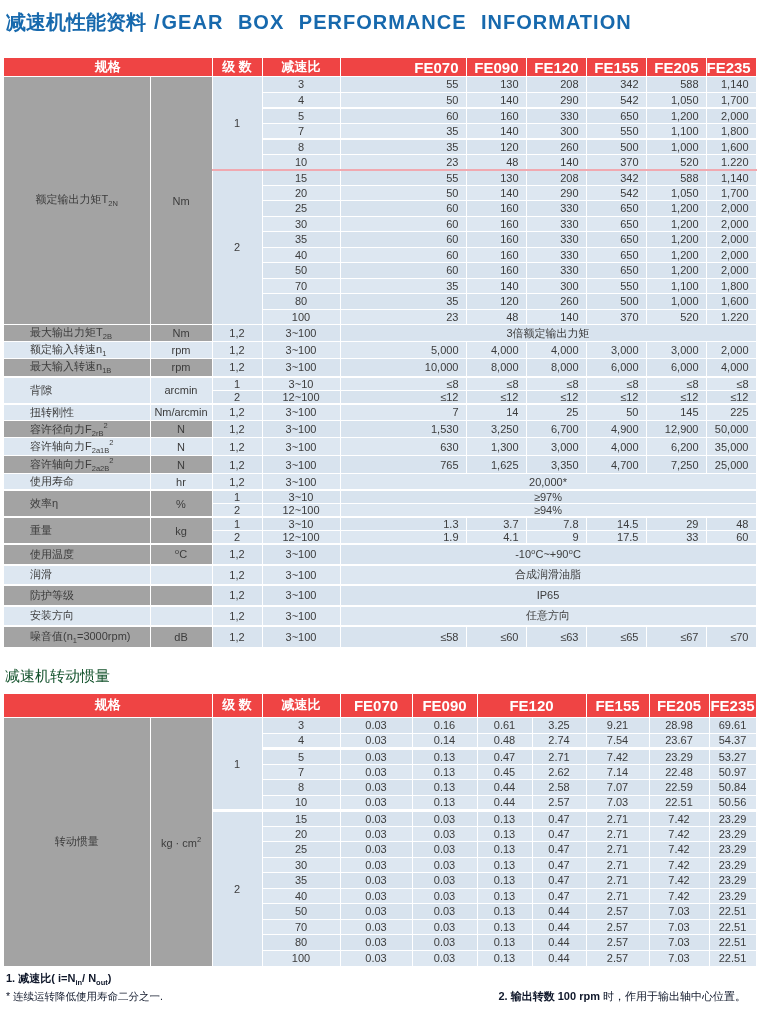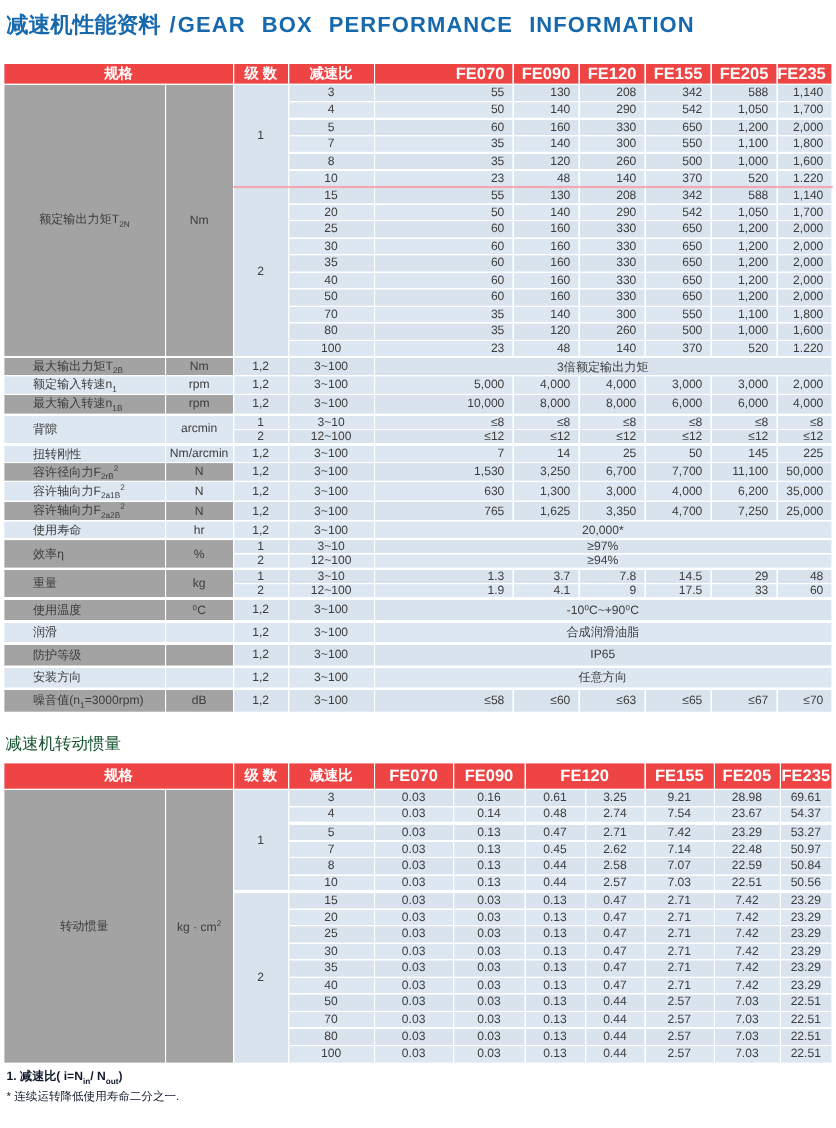--- a/index.html
+++ b/index.html
@@ -311,22 +311,22 @@
     </tr>
 
     <tr class="h14">
       <td class="hd spec"><span>容许径向力F</span><sub>2rB</sub><sup>2</sup></td>
       <td class="hd">N</td>
       <td>1,2</td>
       <td>3~100</td>
       <td class="num">1,530</td>
       <td class="num">3,250</td>
       <td class="num">6,700</td>
-      <td class="num">7,700</td>
-      <td class="num">11,100</td>
+      <td class="num">4,900</td>
+      <td class="num">12,900</td>
       <td class="num">50,000</td>
     </tr>
 
     <tr class="h14">
       <td class="hd spec"><span>容许轴向力F</span><sub>2a1B</sub><sup>2</sup></td>
       <td class="hd">N</td>
       <td>1,2</td>
       <td>3~100</td>
       <td class="num">630</td>
       <td class="num">1,300</td>
@@ -651,13 +651,14 @@
       </tr>
 
   </tbody>
 </table>
 
 <div class="fn">
   <div class="fn-left">
     <div class="fn-1"><span>1. 减速比( i=N</span><sub>in</sub><span>/ N</span><sub>out</sub><span>)</span></div>
     <div class="fn-star">* 连续运转降低使用寿命二分之一.</div>
   </div>
+  <div class="fn-right"><span class="b">2. 输出转数</span> <span class="b">100 rpm</span> <span>时，作用于输出轴中心位置。</span></div>
 </div>
 
 </body></html>

